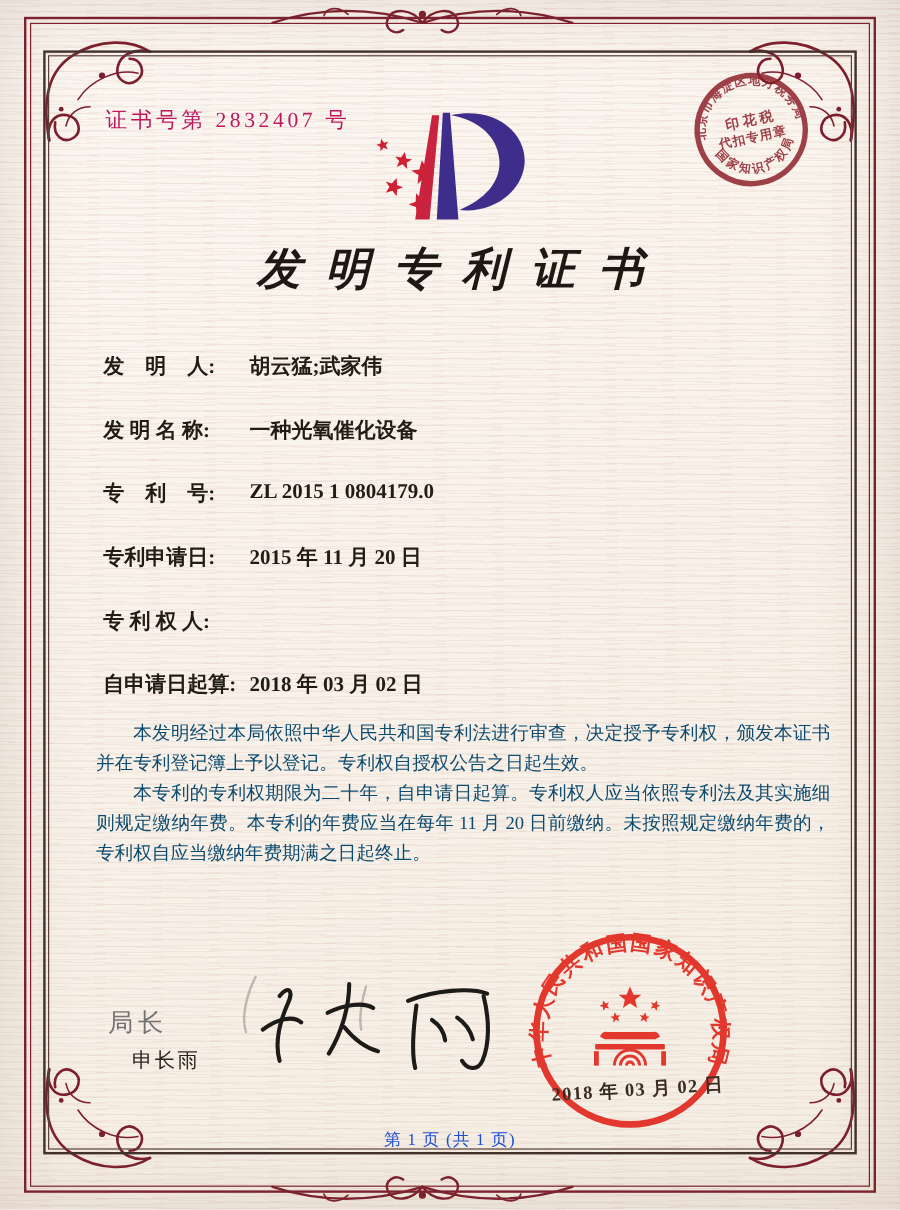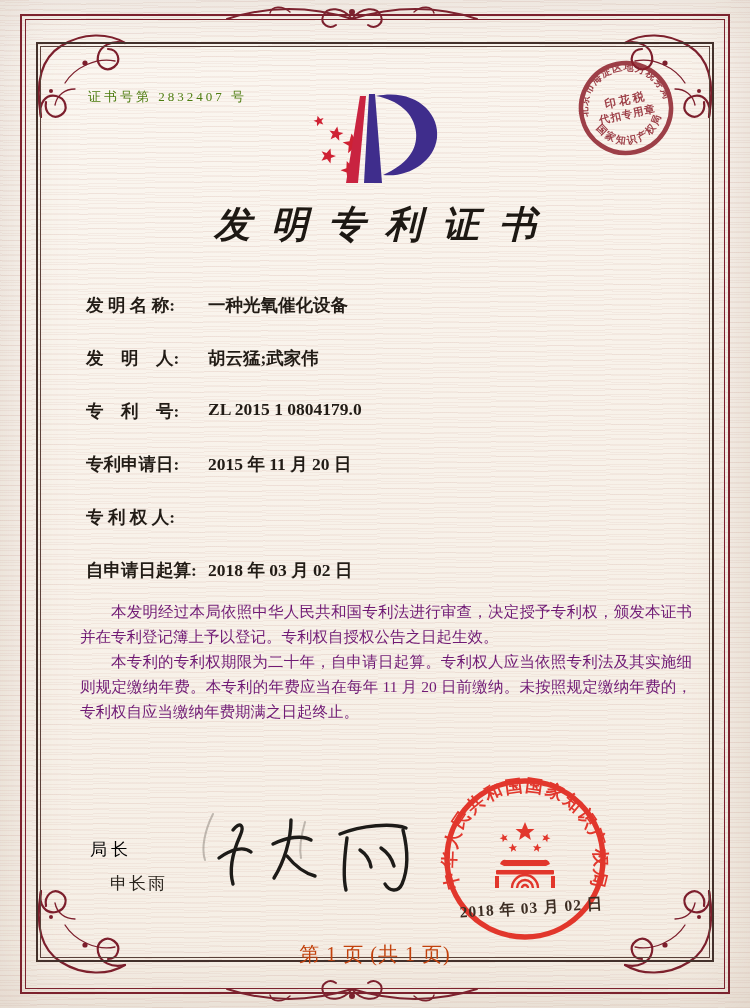--- a/index.html
+++ b/index.html
@@ -19,51 +19,51 @@
   svg.frame{position:absolute;left:0;top:0;}
   .inner-border{
     position:absolute;left:36px;top:42px;right:36px;bottom:46px;
     border:2px solid #43302b;
   }
   .inner-border::after{
     content:"";position:absolute;inset:2px;border:1px solid #5a413a;
   }
   .cert-no{
     position:absolute;left:88px;top:88px;
-    font-size:13px;color:#4d7c0f;letter-spacing:3px;font-weight:500;
+    font-size:18px;color:#be185d;letter-spacing:3px;font-weight:500;
   }
   .logo{position:absolute;left:288px;top:86px;}
   .title{
     position:absolute;left:0;right:0;top:200px;text-align:center;
     font-size:37px;font-weight:bold;color:#1d1813;
     letter-spacing:20px;text-indent:20px;font-style:italic;
   }
   .fields{position:absolute;left:86px;top:293px;right:80px;}
   .field-row{display:flex;margin-bottom:29px;font-size:17.5px;color:#221c16;}
   .field-label{flex:0 0 112px;font-weight:600;white-space:nowrap;}
   .field-value{font-weight:600;margin-left:10px;white-space:nowrap;}
   .body-text{
     position:absolute;left:80px;right:58px;top:599px;
-    font-size:15.5px;line-height:25px;color:#701a75;
+    font-size:15.5px;line-height:25px;color:#0c4a6e;
     text-align:justify;font-weight:500;
   }
   .body-text p{margin:0;text-indent:2em;}
-  .sign-title{position:absolute;left:90px;top:838px;font-size:17px;color:#000000;letter-spacing:4px;text-align:center;}
+  .sign-title{position:absolute;left:90px;top:838px;font-size:21px;color:#737373;letter-spacing:4px;text-align:center;}
   .sign-name{position:absolute;left:90px;top:872px;font-size:17px;color:#2a241d;letter-spacing:2px;margin-left:20px;}
   svg.signature{position:absolute;left:155px;top:800px;}
   svg.seal{position:absolute;left:438px;top:772px;}
   .seal-date{
     position:absolute;left:444px;top:898px;width:175px;text-align:center;
     font-size:15.5px;font-weight:bold;color:#3c2d23;letter-spacing:1px;
     transform:rotate(-3.5deg);
   }
   svg.tax-stamp{position:absolute;left:574px;top:56px;}
   .footer{
     position:absolute;left:0;right:0;top:941px;text-align:center;
-    font-size:20px;color:#c2410c;letter-spacing:1px;
+    font-size:14px;color:#1d4ed8;letter-spacing:1px;
   }
 </style>
 </head>
 <body>
 
 <div class="paper"></div>
 
 <svg class="frame" width="750" height="1008" viewBox="0 0 750 1008">
   <defs>
     <g id="corner" stroke="#7d1f2d" fill="none" stroke-width="2.2" stroke-linecap="round">
@@ -112,26 +112,26 @@
   </g>
   <polygon points="72,10 78,10 70,97 58,97" fill="#c92340"></polygon>
   <polygon points="81,8 87,8 94,97 76,97" fill="#3f2d8c"></polygon>
   <path d="M88,10 C126,2 152,26 149,52 C146,76 120,92 95,89 C118,79 130,64 128,46 C126,27 110,14 88,10 Z" fill="#3f2d8c"></path>
 </svg>
 
 <div class="title">发明专利证书</div>
 
 <div class="fields">
   <div class="field-row">
+    <span class="field-label">发　明　人:</span>
+    <span class="field-value">胡云猛;武家伟</span>
+  </div>
+  <div class="field-row">
     <span class="field-label">发 明 名 称:</span>
     <span class="field-value">一种光氧催化设备</span>
-  </div>
-  <div class="field-row">
-    <span class="field-label">发　明　人:</span>
-    <span class="field-value">胡云猛;武家伟</span>
   </div>
   <div class="field-row">
     <span class="field-label">专　利　号:</span>
     <span class="field-value">ZL 2015 1 0804179.0</span>
   </div>
   <div class="field-row">
     <span class="field-label">专利申请日:</span>
     <span class="field-value">2015 年 11 月 20 日</span>
   </div>
   <div class="field-row">

